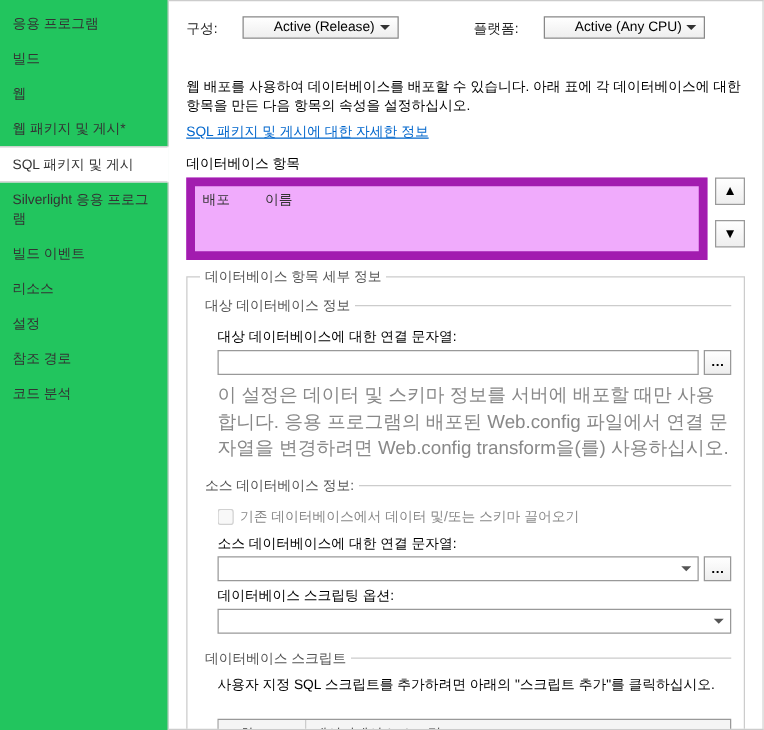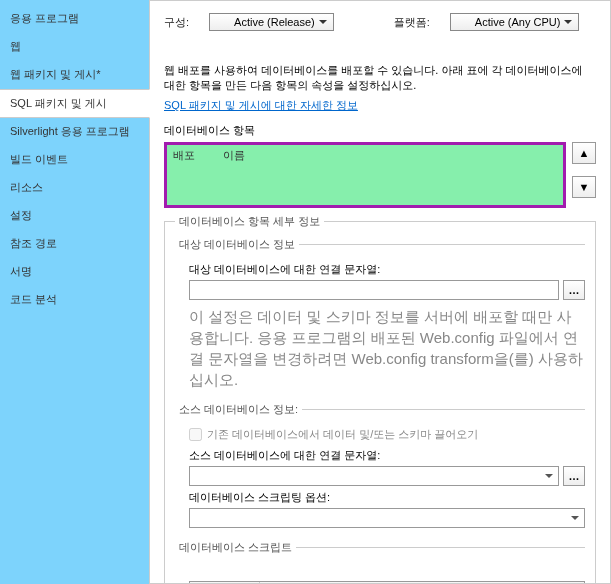--- a/index.html
+++ b/index.html
@@ -6,22 +6,22 @@
     body {
       font-family: "Malgun Gothic", "Segoe UI", sans-serif;
       font-size: 11px;
       background: #f5f5f0;
       width: 611px;
       height: 584px;
       overflow: hidden;
       display: flex;
     }
     .sidebar {
-      width: 150px;
-      background: #7dd3fc;
+      width: 135px;
+      background: #22c55e;
       border-right: 1px solid #ccc;
       padding-top: 5px;
     }
     .sidebar-item {
       padding: 6px 10px;
       cursor: pointer;
       color: #333;
       border-bottom: 1px solid transparent;
     }
     .sidebar-item.selected {
@@ -69,23 +69,23 @@
       border-left: 4px solid transparent;
       border-right: 4px solid transparent;
       border-top: 4px solid #333;
     }
     .description { margin-bottom: 4px; line-height: 1.4; margin-top: 32px; }
     .link { color: #0066cc; text-decoration: underline; cursor: pointer; display: inline-block; margin-bottom: 10px; }
     .section-label { margin-bottom: 4px; }
     .db-list-wrap { display: flex; gap: 6px; margin-bottom: 6px; }
     .db-list {
       flex: 1;
-      border: 3px solid #a21caf;
+      border: 7px solid #a21caf;
       height: 66px;
-      background: #86efac;
+      background: #f0abfc;
     }
     .db-list-header {
       display: flex;
       padding: 3px 6px;
       font-size: 11px;
       color: #333;
     }
     .db-list-header span:first-child { width: 50px; }
     .arrow-buttons { display: flex; flex-direction: column; gap: 12px; }
     .btn-small {
@@ -159,29 +159,29 @@
       font-size: 11px;
     }
     .script-table-header div:first-child { width: 70px; }
     .script-table-header div:last-child { flex: 1; border-right: none; }
   </style>
 </head>
 <body>
 
 <div class="sidebar">
   <div class="sidebar-item"><span>응용 프로그램</span></div>
+  <div class="sidebar-item"><span>빌드</span></div>
   <div class="sidebar-item"><span>웹</span></div>
   <div class="sidebar-item"><span>웹 패키지 및 게시*</span></div>
   <div class="sidebar-item selected"><span>SQL 패키지 및 게시</span></div>
   <div class="sidebar-item"><span>Silverlight 응용 프로그램</span></div>
   <div class="sidebar-item"><span>빌드 이벤트</span></div>
   <div class="sidebar-item"><span>리소스</span></div>
   <div class="sidebar-item"><span>설정</span></div>
   <div class="sidebar-item"><span>참조 경로</span></div>
-  <div class="sidebar-item"><span>서명</span></div>
   <div class="sidebar-item"><span>코드 분석</span></div>
 </div>
 
 <div class="main">
   <div class="row-top">
     <span class="label">구성:</span>
     <div class="dropdown">
         <span>Active (Release)</span>
       </div>
     <span style="flex:0 0 20px"></span>
@@ -247,20 +247,21 @@
           <div class="combo-wrap">
               <input class="text-input" style="">
             </div>
         </div>
       </div>
     </fieldset>
 
     <fieldset class="inner">
       <legend>데이터베이스 스크립트</legend>
       <div class="sub-block">
+        <div>사용자 지정 SQL 스크립트를 추가하려면 아래의 "스크립트 추가"를 클릭하십시오.</div>
         <div class="script-table">
           <div class="script-table-header">
             <div>포함</div>
             <div>데이터베이스 스크립트</div>
           </div>
         </div>
       </div>
     </fieldset>
   </fieldset>
 </div>

